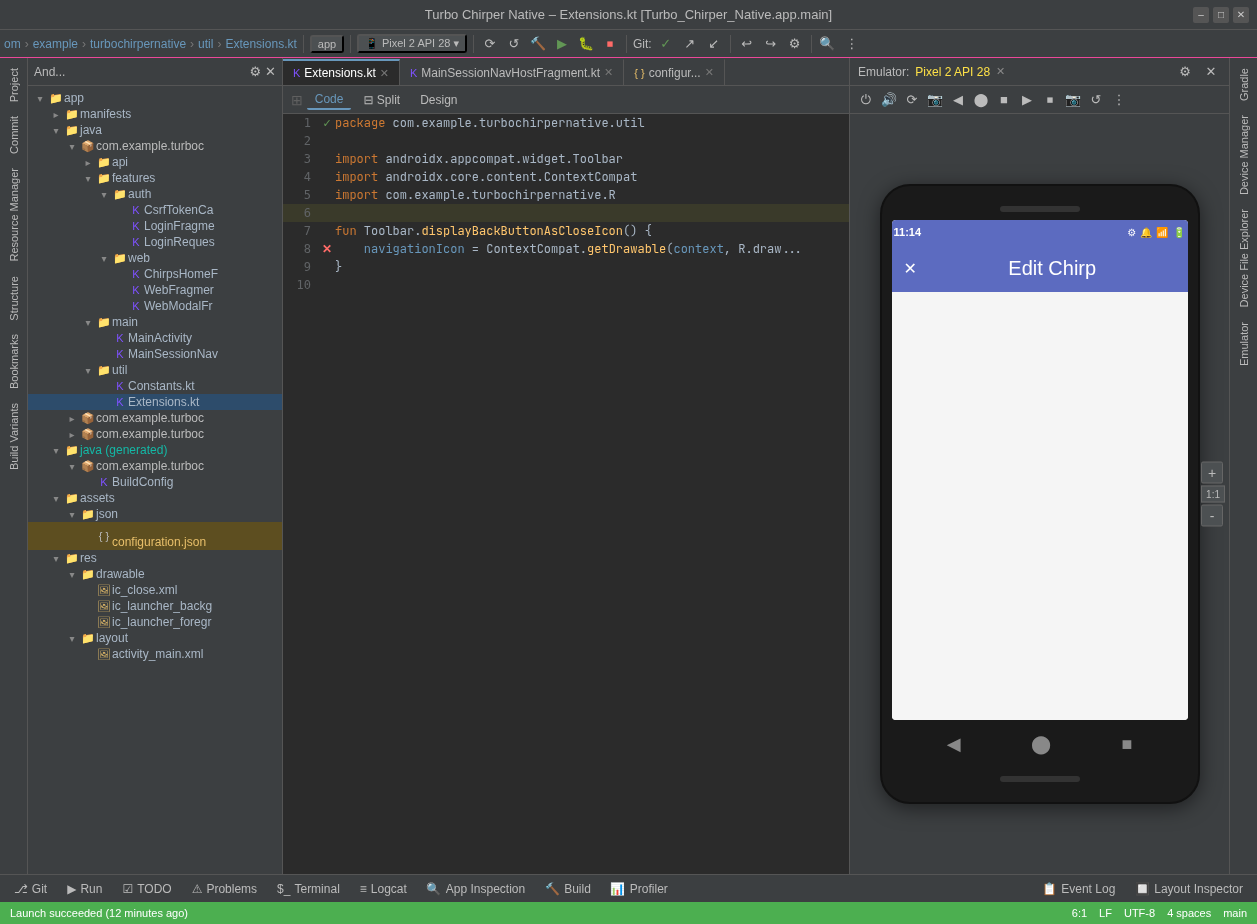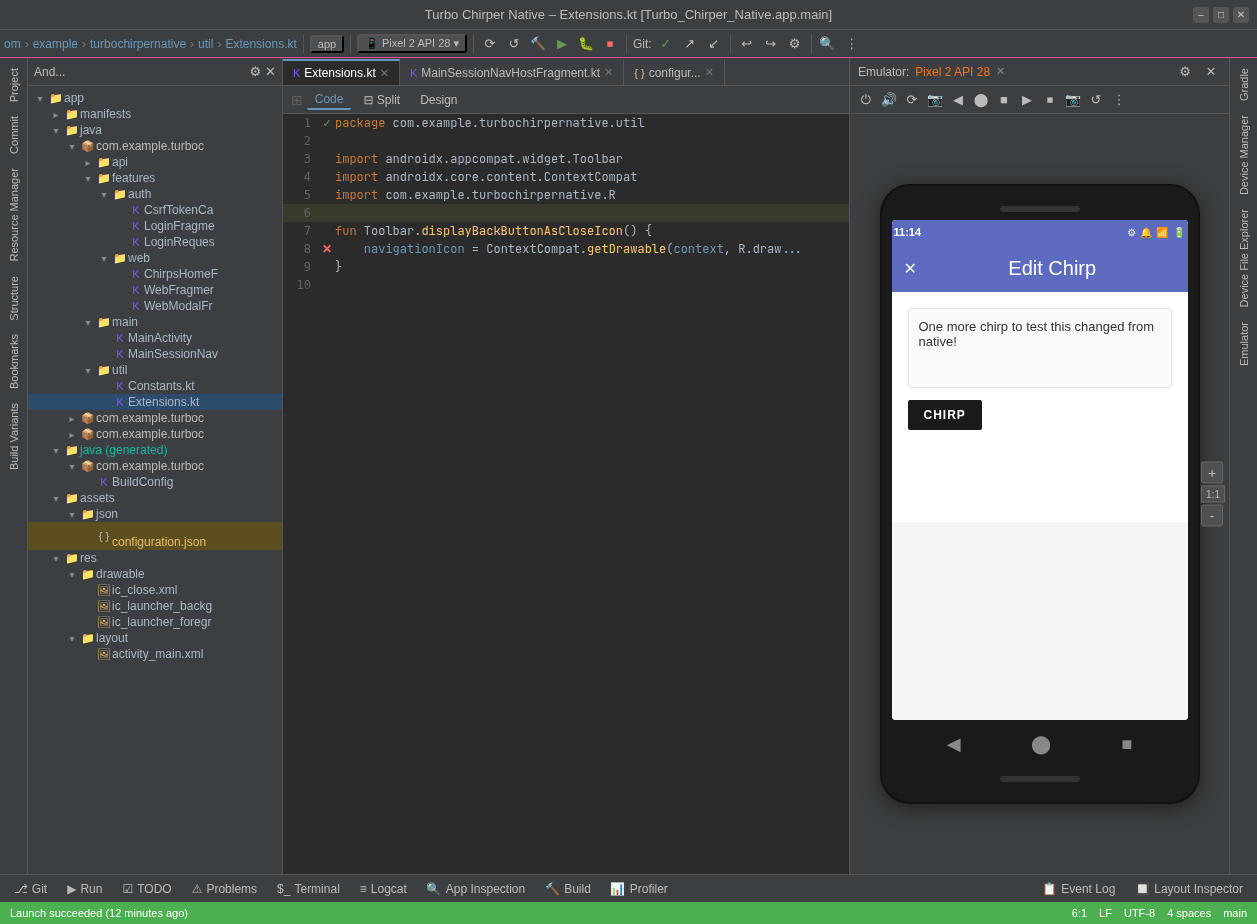--- a/index.html
+++ b/index.html
@@ -243,21 +243,21 @@
       height: 28px;
       background: #3c3f41;
       display: flex;
       align-items: center;
       padding: 0 8px;
       gap: 6px;
       border-bottom: 1px solid #555;
     }
     .emulator-title { color: #bbb; font-size: 12px; }
     .emulator-device-label {
-      color: #f97316;
+      color: #fde047;
       font-size: 12px;
       cursor: pointer;
     }
     #emulator-toolbar {
       height: 28px;
       background: #3c3f41;
       display: flex;
       align-items: center;
       padding: 0 6px;
       gap: 3px;
@@ -848,26 +848,20 @@
               <span style="color:#fff;font-size:10px;">📶</span>
               <span style="color:#fff;font-size:10px;">🔋</span>
             </div>
           </div>
 
           <div id="dialog-header">
             <span class="dialog-close">✕</span>
             <span class="dialog-title">Edit Chirp</span>
           </div>
 
-          <div id="dialog-body">
-            <div style="border:1px solid #e0e0e0;border-radius:4px;padding:10px;min-height:80px;margin-bottom:12px;font-size:13px;color:#333;background:#fafafa;">
-              <span>One more chirp to test this changed from native!</span>
-            </div>
-            <button id="chirp-button">CHIRP</button>
-          </div>
 
           <div style="flex:1;background:#f5f5f5;"></div>
         </div>
 
         <div id="phone-nav">
           <span class="nav-icon">◀</span>
           <span class="nav-icon">⬤</span>
           <span class="nav-icon">■</span>
         </div>
 

